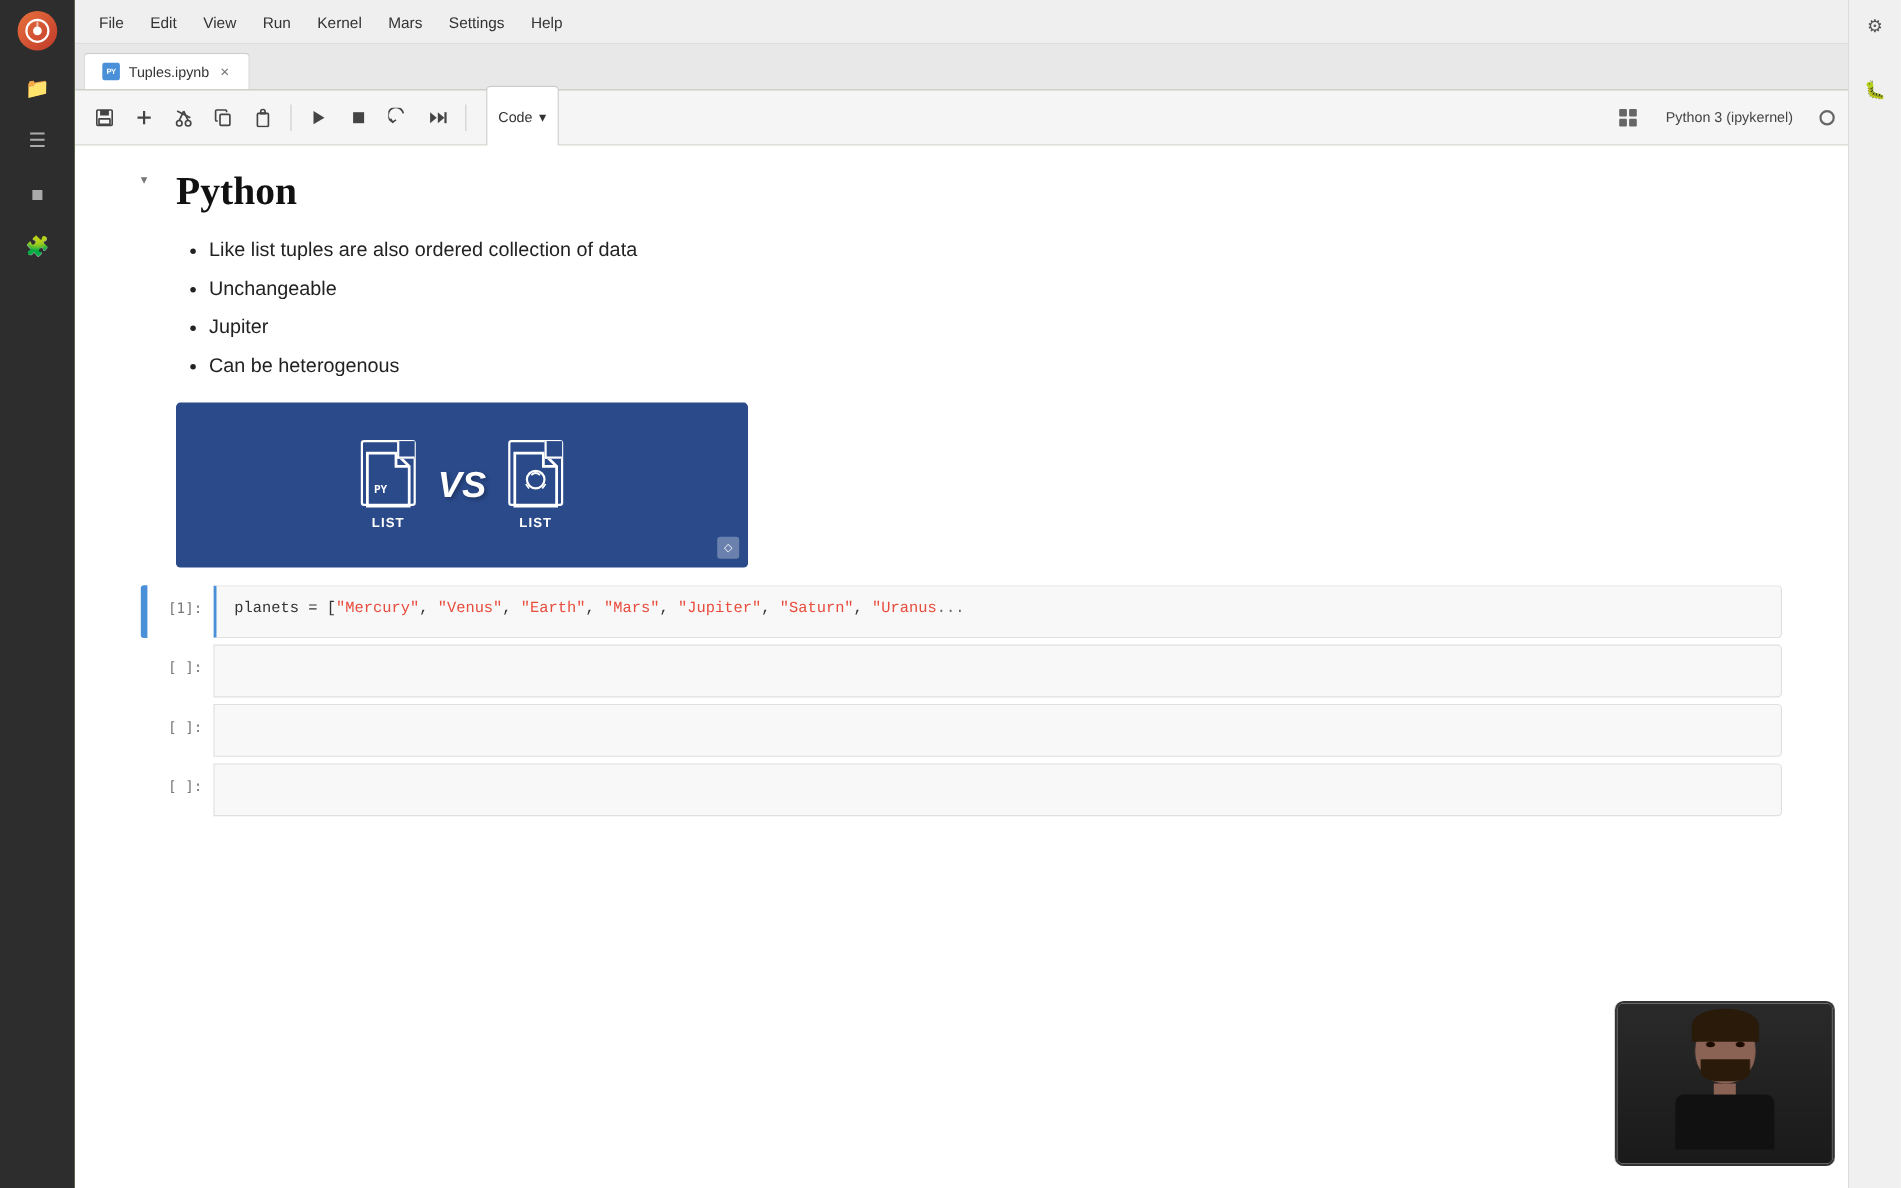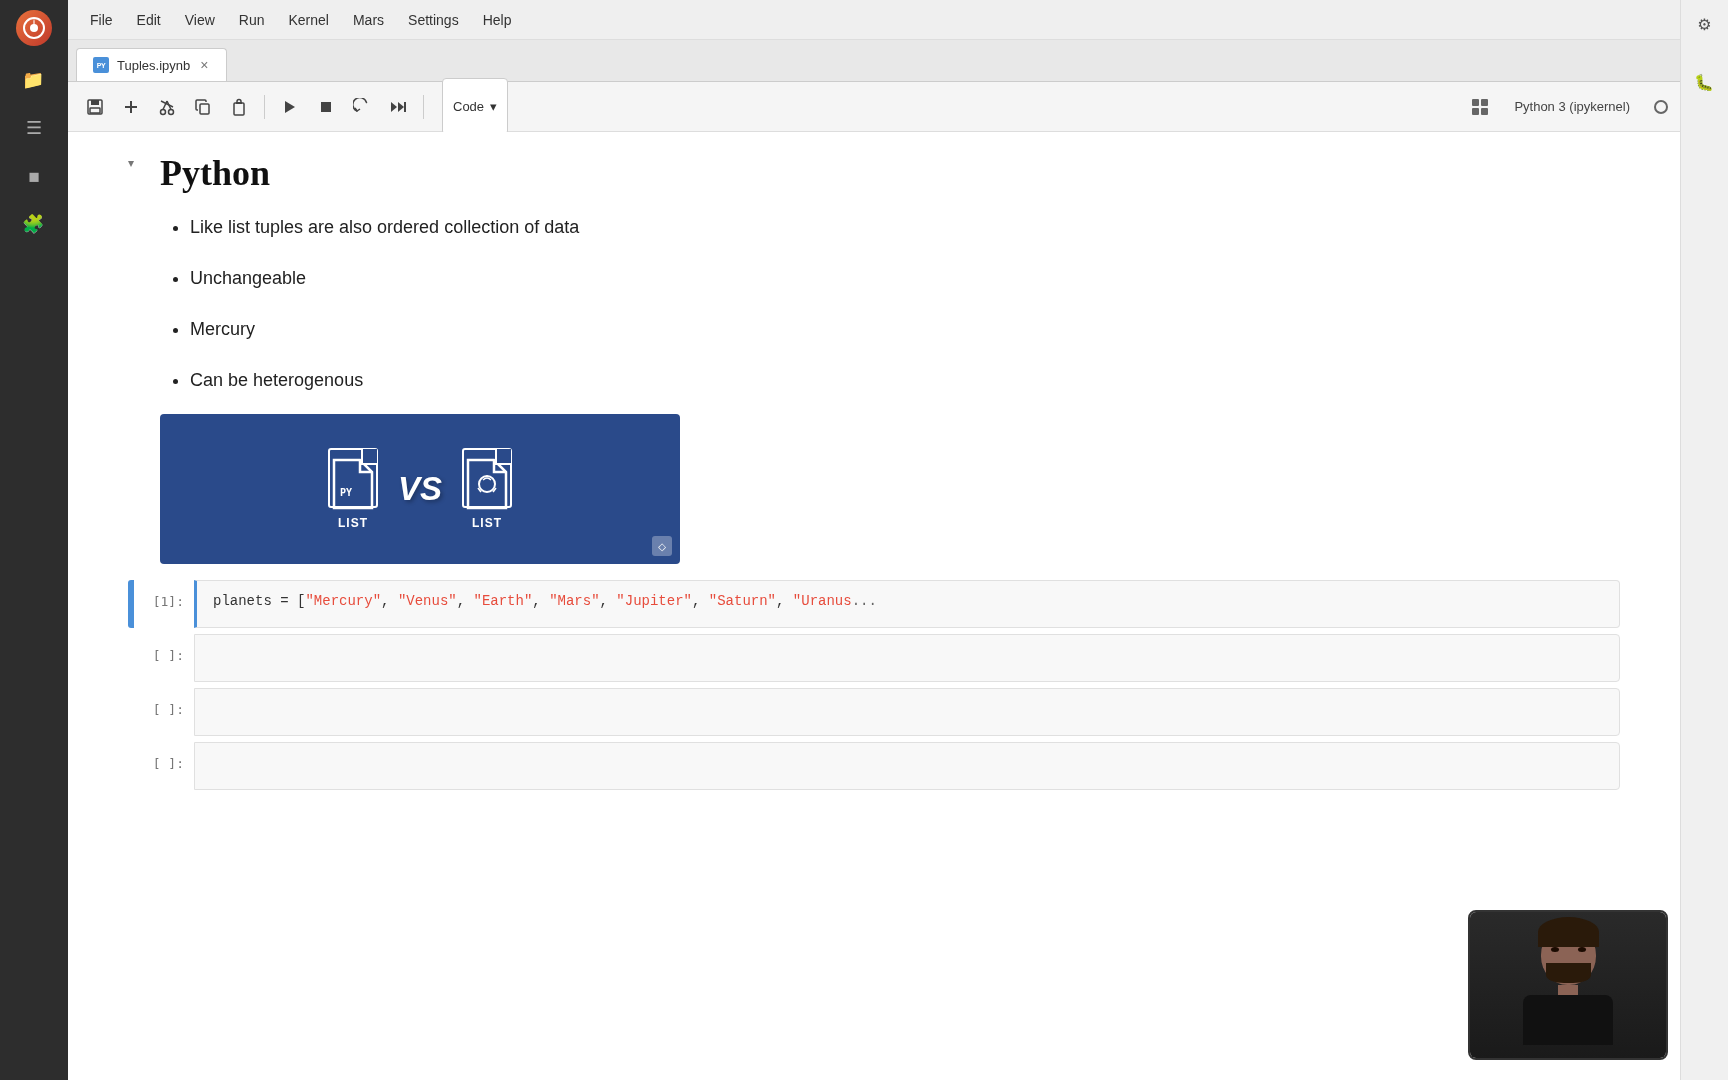--- a/index.html
+++ b/index.html
@@ -232,21 +232,21 @@
       font-weight: bold;
       color: #111;
       margin-bottom: 20px;
       font-family: 'Georgia', serif;
     }
     .bullet-list {
       list-style: disc;
       padding-left: 30px;
       display: flex;
       flex-direction: column;
-      gap: 24px;
+      gap: 8px;
     }
     .bullet-list li {
       font-size: 18px;
       color: #222;
       line-height: 1.5;
     }
 
     
     .tuple-vs-list-image {
       margin-top: 20px;
@@ -516,21 +516,21 @@
 
     <div class="markdown-cell">
       <div class="cell-left-indicator">
         <span class="collapse-arrow">▾</span>
       </div>
       <div class="markdown-content">
         <h1 class="notebook-title">Python</h1>
         <ul class="bullet-list">
           <li>Like list tuples are also ordered collection of data</li>
           <li>Unchangeable</li>
-          <li>Mercury</li>
+          <li>Jupiter</li>
           <li>Can be heterogenous</li>
         </ul>
 
         <div class="tuple-vs-list-image">
           <div class="tuple-side">
             <div class="file-icon">
               <svg width="42" height="52" viewBox="0 0 42 52" fill="none">
                 <path d="M2 2h26l12 12v36H2V2z" stroke="white" stroke-width="2.5" fill="none"></path>
                 <path d="M28 2v12h12" stroke="white" stroke-width="2.5" fill="none"></path>
                 <text x="8" y="38" font-family="monospace" font-size="10" font-weight="bold" fill="white">PY</text>

